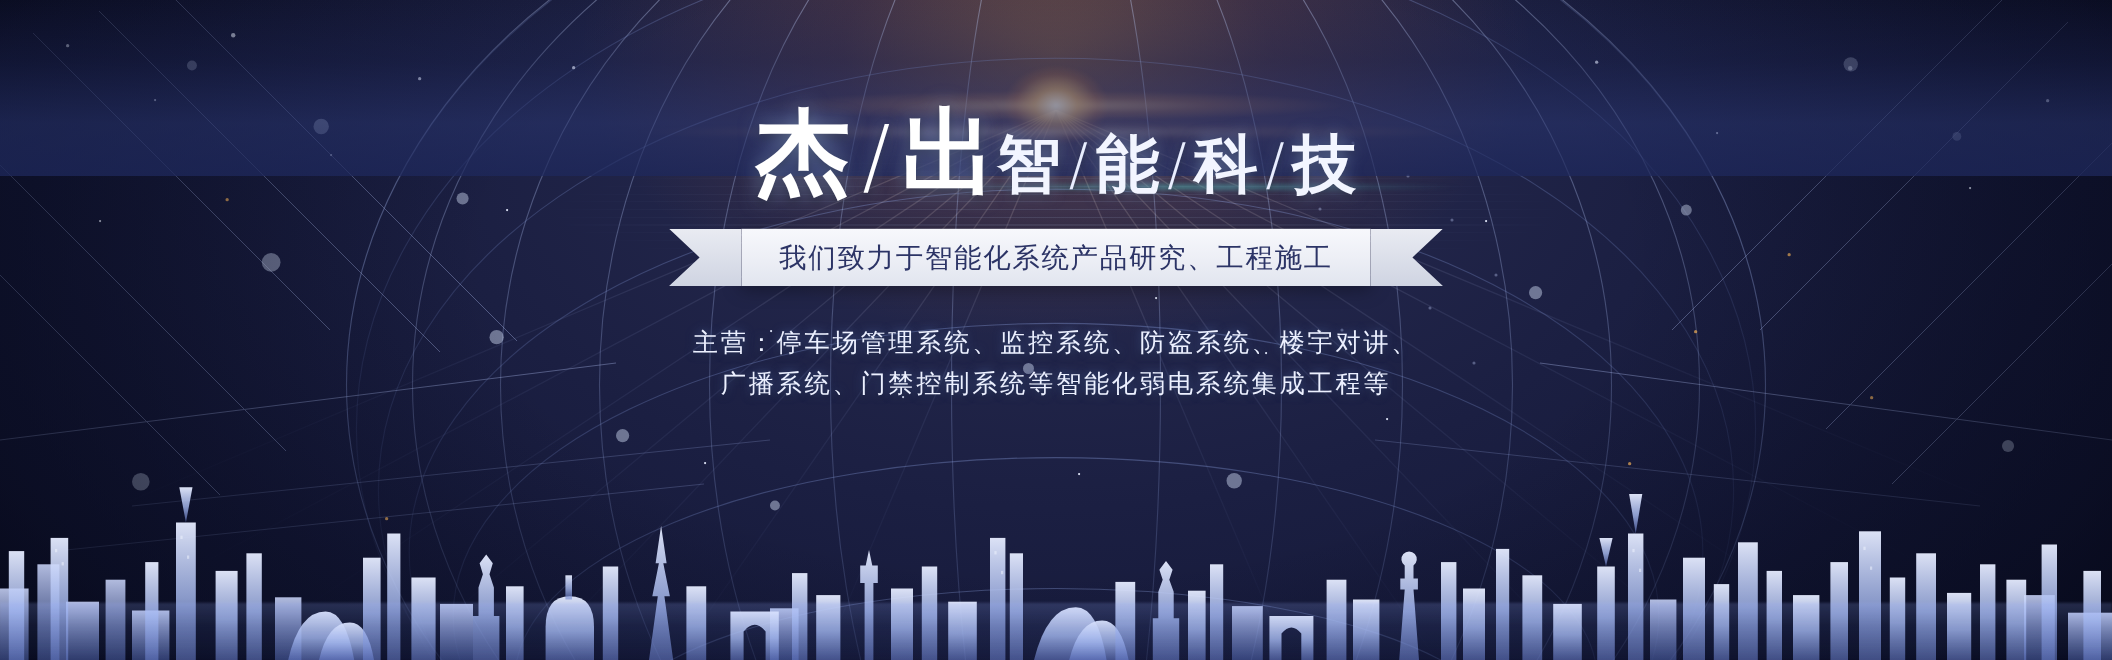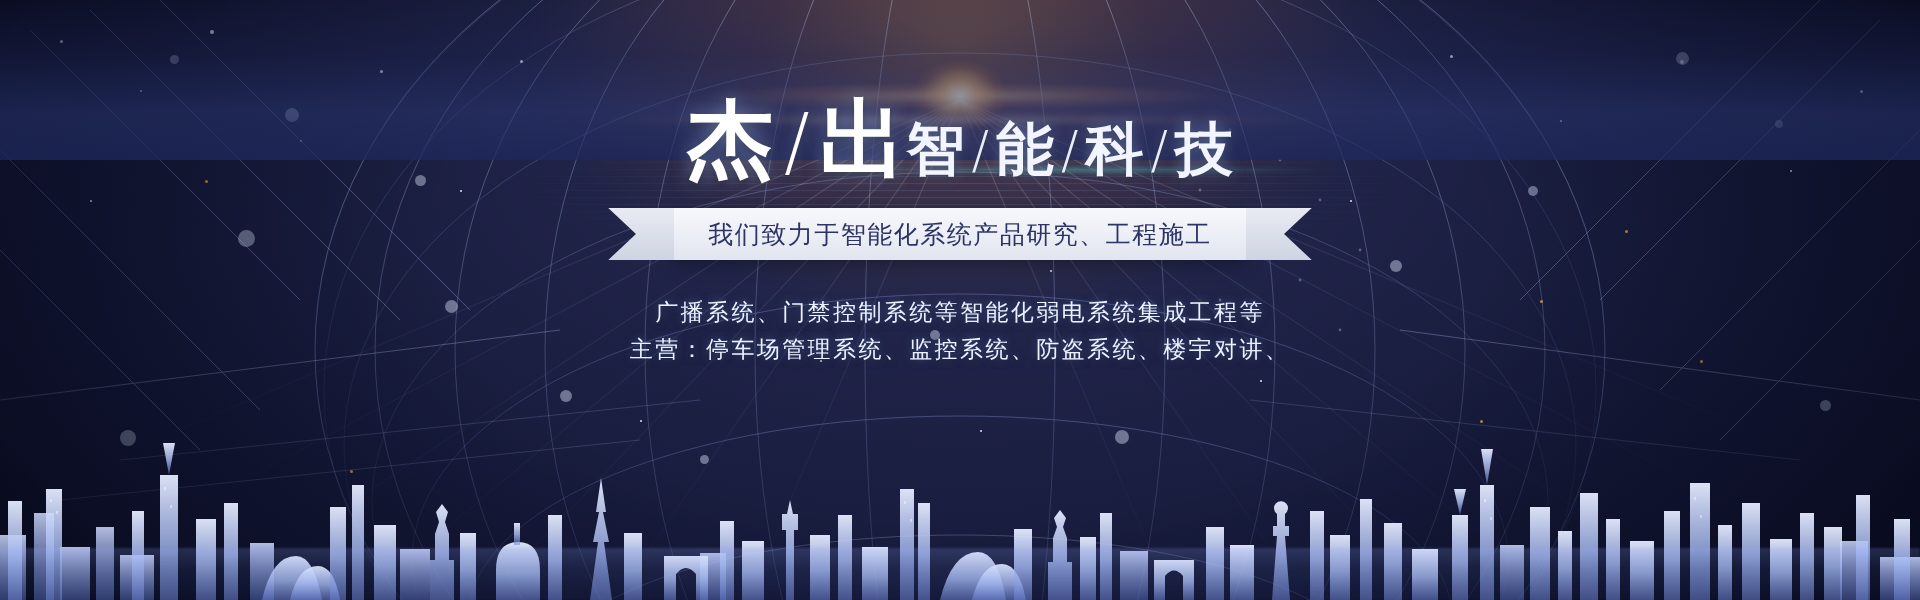--- a/index.html
+++ b/index.html
@@ -480,18 +480,18 @@
         </div>
       <div class="ribbon-body">
         <span class="ribbon-text">我们致力于智能化系统产品研究、工程施工</span>
       </div>
       <div class="ribbon-tail right">
           <div class="tail-shape"></div>
         </div>
     </div>
 
     <div class="desc">
+      <p>主营：停车场管理系统、监控系统、防盗系统、楼宇对讲、</p>
       <p>广播系统、门禁控制系统等智能化弱电系统集成工程等</p>
-      <p>主营：停车场管理系统、监控系统、防盗系统、楼宇对讲、</p>
     </div>
 
   </div>
 </div>
 
 </body></html>

